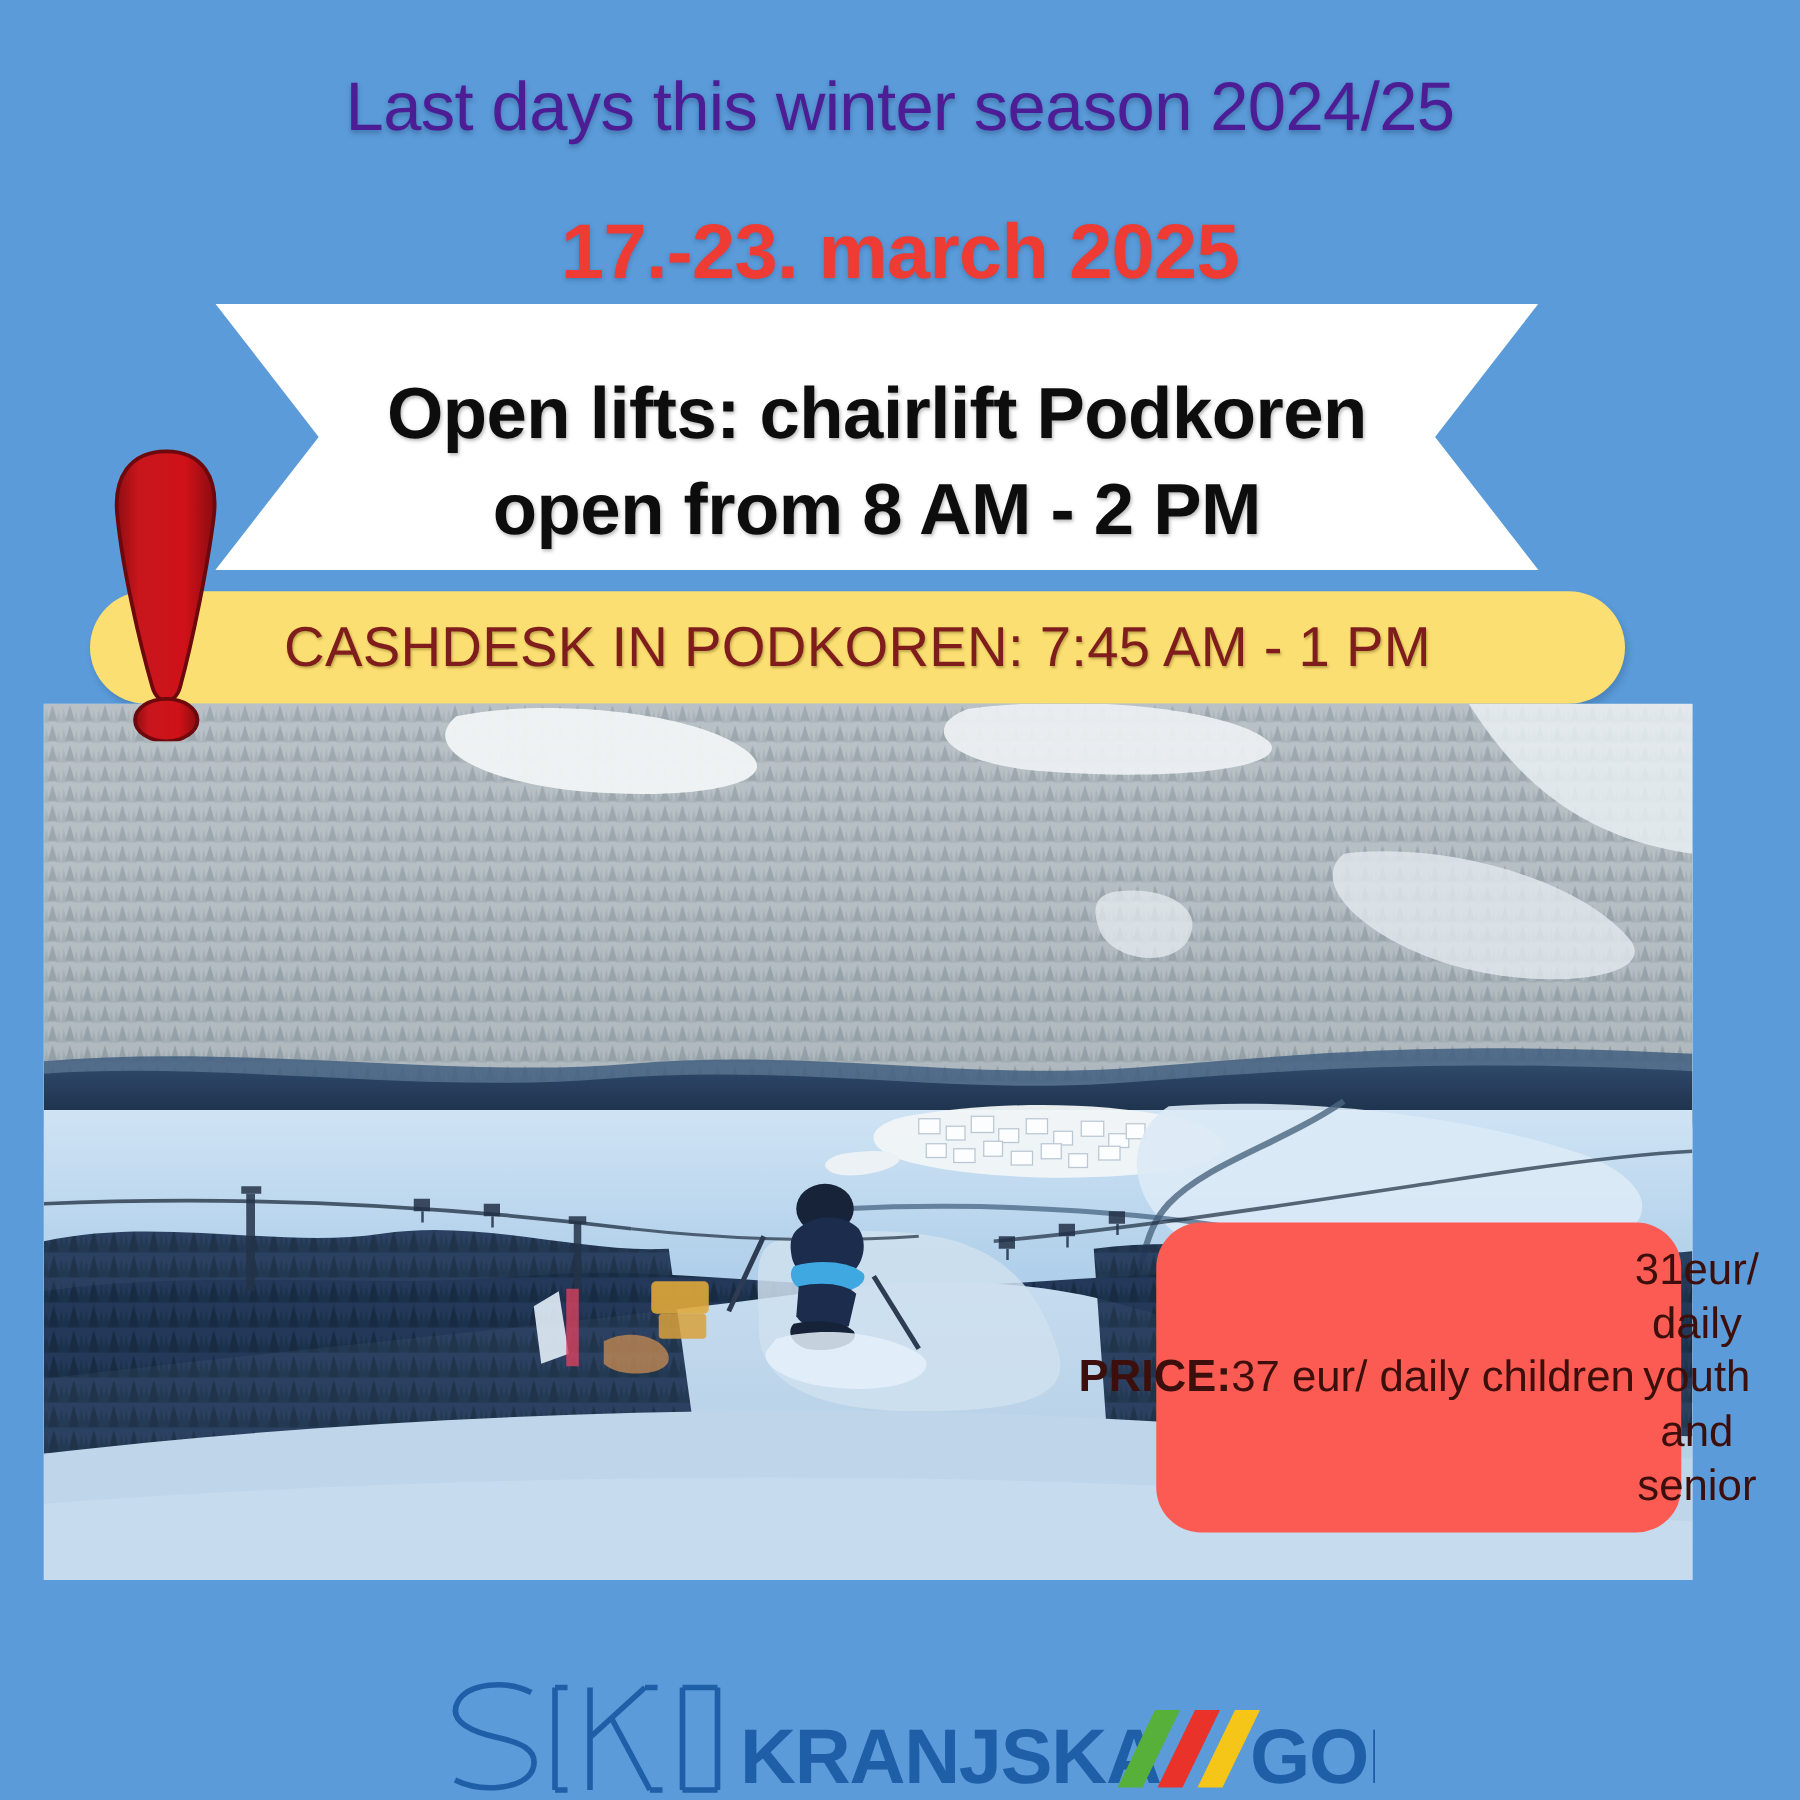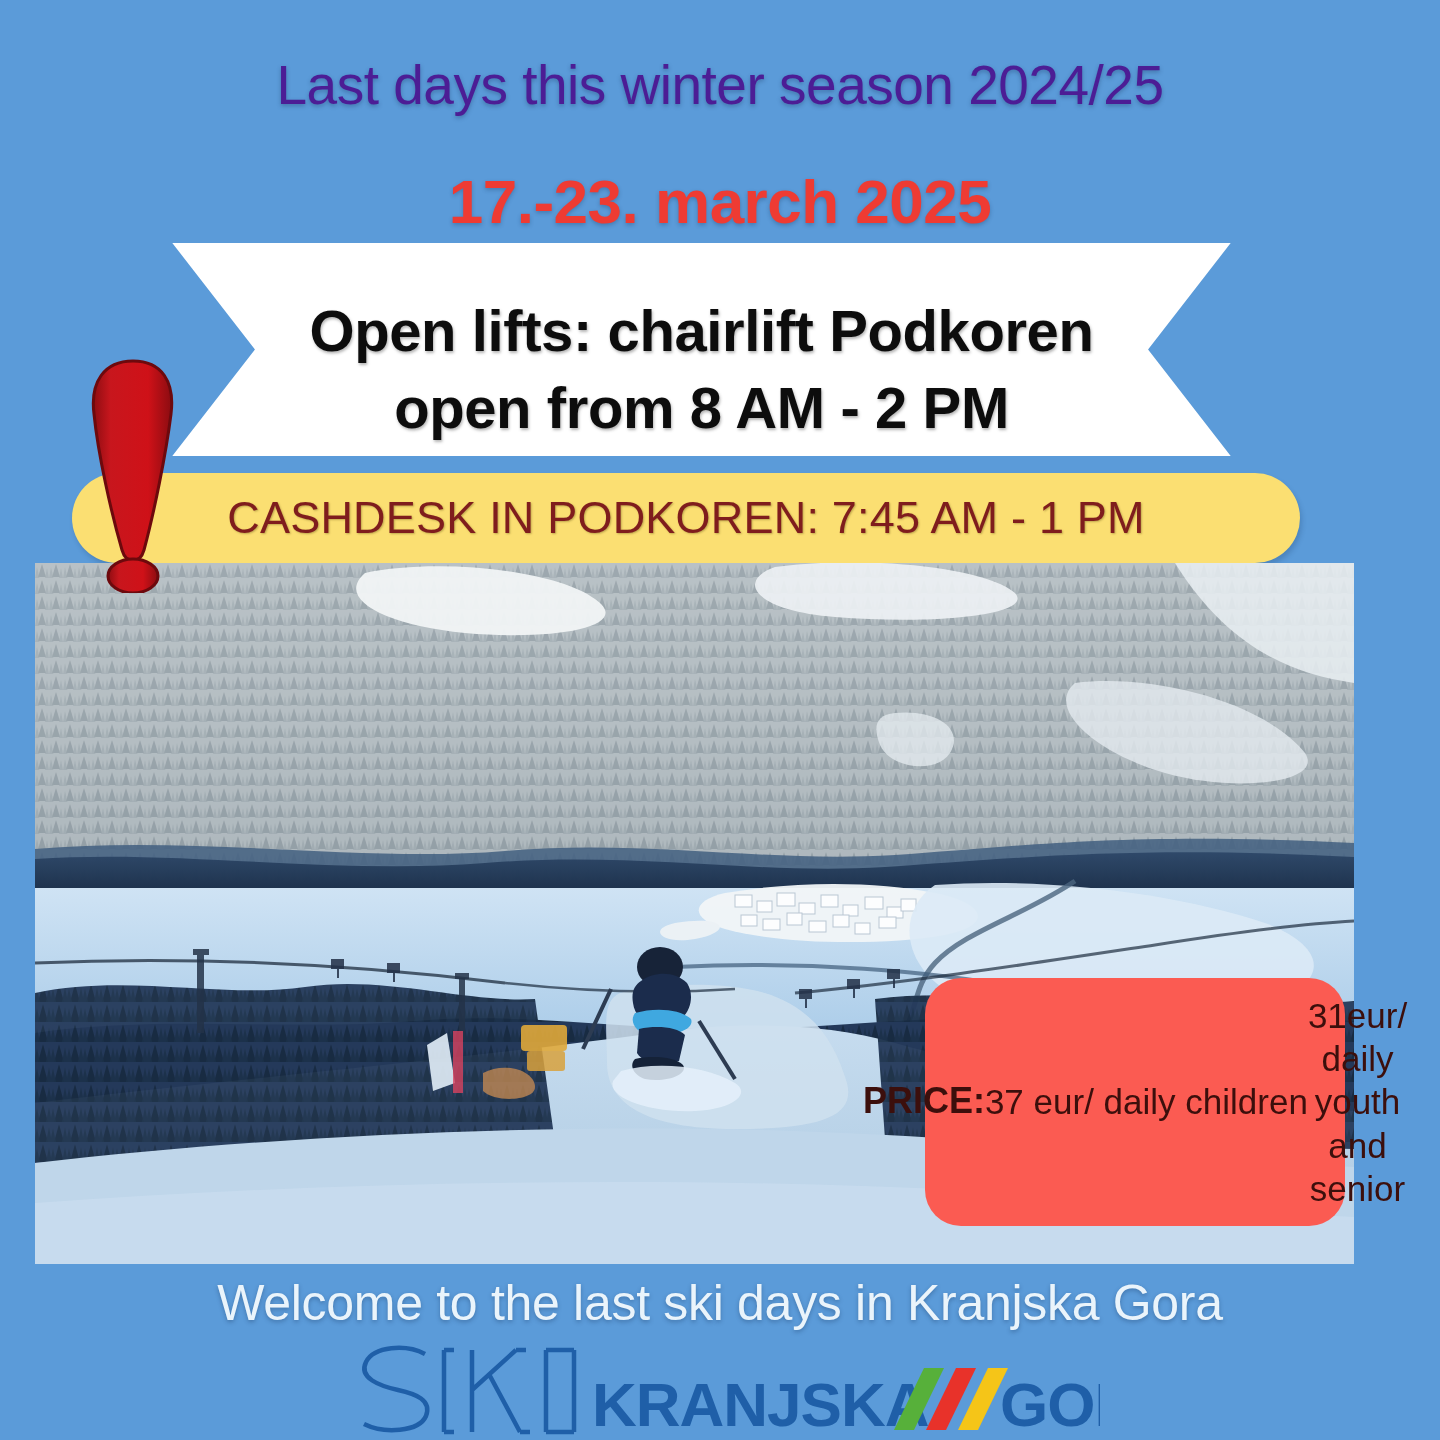--- a/index.html
+++ b/index.html
@@ -341,21 +341,20 @@
                L1319 701 L0 701 Z" fill="#c8dcee" opacity="0.9"></path>
     </svg>
   </div>
 
   <div class="price-box">
     <div class="price-title">PRICE:</div>
     <div class="price-line">37 eur/ daily children</div>
     <div class="price-line wrap">31eur/ daily youth and senior</div>
   </div>
 
-  <div class="welcome">Welcome to the last ski days in Kranjska Gora</div>
 
   <div class="logo">
     <svg width="760" height="100" viewBox="0 0 760 100" xmlns="http://www.w3.org/2000/svg">
 
       <g fill="none" stroke="#1f5fa8" stroke-width="4.5">
 
         <path d="M85 16 C 66 6, 34 8, 26 24 C 18 40, 40 48, 58 52 C 76 56, 92 62, 86 78
                  C 79 94, 44 96, 24 86"></path>
 
         <path d="M104 12 L104 94 M132 12 L132 94 M132 52 L176 12 M150 38 L180 94 M176 12 L186 12 M180 94 L190 94 M104 12 L114 12 M104 94 L114 94"></path>

